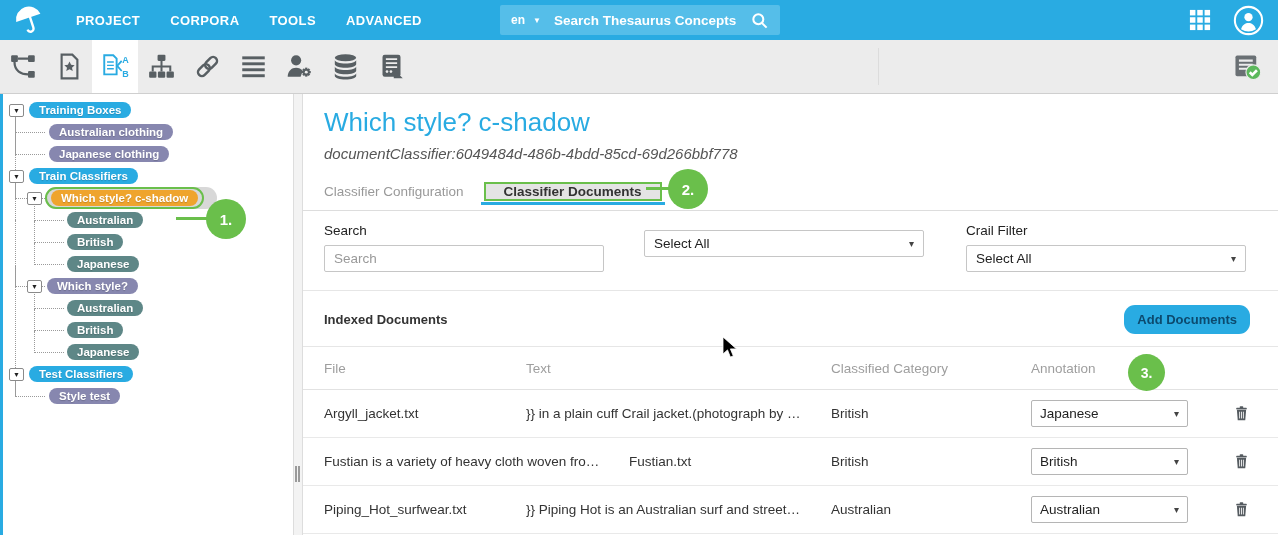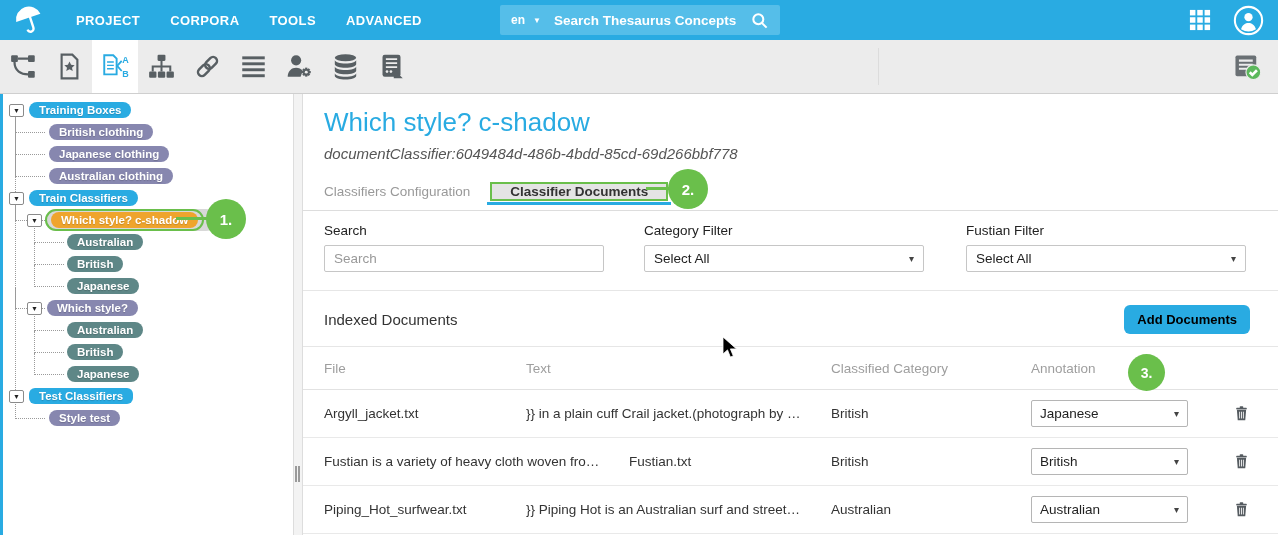--- a/index.html
+++ b/index.html
@@ -72,23 +72,23 @@
   .flabel { font-size:13.5px; color:#222; }
   .finput, .fselect { margin-top:7px; height:27px; border:1px solid #c6c6c6; border-radius:2px;
                       display:flex; align-items:center; padding:0 9px; font-size:13.5px; background:#fff; }
   .finput { color:#999; }
   .fselect { color:#222; justify-content:space-between; }
   .caret { font-size:10px; color:#444; }
 
   .sep { border-top:1px solid #e6e6e6; margin:18px -28px 0 -21px; }
 
   .head-row { display:flex; justify-content:space-between; align-items:center; margin-top:14px; }
-  .section-title { font-size:15px; color:#333; font-weight:400; }
-  .add-btn { background:#29abe2; color:#000000; font-size:13px; font-weight:bold; padding:7px 13px;
-             border-radius:6px; cursor:default; }
+  .section-title { font-size:13px; color:#333; font-weight:700; }
+  .add-btn { background:#29abe2; color:#0c4a6e; font-size:13px; font-weight:bold; padding:7px 13px;
+             border-radius:11px; cursor:default; }
 
   .thead { display:flex; align-items:center; height:44px; border-top:1px solid #e6e6e6; border-bottom:1px solid #e2e2e2;
            color:#9e9e9e; font-size:13.5px; margin:12px -28px 0 -21px; padding:0 28px 0 21px; }
   .doc-row { display:flex; align-items:center; height:48px; border-bottom:1px solid #e9e9e9;
              margin:0 -28px; padding:0 28px 0 21px; font-size:13.5px; color:#333; margin-left:-21px; }
   .c-file { width:202px; padding-right:10px; white-space:nowrap; overflow:hidden; }
   .c-text { width:305px; padding-right:10px; white-space:nowrap; overflow:hidden; }
   .c-cat  { width:200px; white-space:nowrap; }
   .c-ann  { width:177px; }
   .c-del  { flex:1; display:flex; justify-content:flex-end; }
@@ -258,29 +258,25 @@
   <div class="tree-panel">
     <span class="root-line"></span>
     <span class="vline-patch"></span>
     <div id="tree">
         <div class="tree-row">
           <span class="arrow-box" style="margin-left: 6px;">▼</span>
           <span class="pill" style="background: rgb(41, 171, 226); margin-left: 5px;">Training Boxes</span>
         </div>
         <div class="tree-row">
           <span class="tconn l1"></span>
-          <span class="pill" style="background: rgb(135, 135, 175); margin-left: 46px;">British clothing</span>
+          <span class="pill" style="background: rgb(135, 135, 175); margin-left: 46px;">Australian clothing</span>
         </div>
         <div class="tree-row">
           <span class="tconn l1"></span>
           <span class="pill" style="background: rgb(135, 135, 175); margin-left: 46px;">Japanese clothing</span>
-        </div>
-        <div class="tree-row">
-          <span class="tconn l1"></span>
-          <span class="pill" style="background: rgb(135, 135, 175); margin-left: 46px;">Australian clothing</span>
         </div>
         <div class="tree-row">
           <span class="arrow-box" style="margin-left: 6px;">▼</span>
           <span class="pill" style="background: rgb(41, 171, 226); margin-left: 5px;">Train Classifiers</span>
         </div>
         <div class="tree-row">
           <span class="tconn l1"></span>
           <span class="arrow-box" style="margin-left: 24px;">▼</span>
           <span class="sel-back">
             <span class="hl-ellipse">
@@ -312,56 +308,55 @@
         <div class="tree-row">
           <span class="tconn l2"></span>
           <span class="pill" style="background: rgb(94, 135, 135); margin-left: 64px;">British</span>
         </div>
         <div class="tree-row">
           <span class="tconn l2"></span>
           <span class="pill" style="background: rgb(94, 135, 135); margin-left: 64px;">Japanese</span>
         </div>
         <div class="tree-row">
           <span class="arrow-box" style="margin-left: 6px;">▼</span>
-          <span class="pill" style="background: rgb(41, 171, 226); margin-left: 5px; border-radius: 6px;">Test Classifiers</span>
+          <span class="pill" style="background: rgb(41, 171, 226); margin-left: 5px;">Test Classifiers</span>
         </div>
         <div class="tree-row">
           <span class="tconn l1"></span>
           <span class="pill" style="background: rgb(135, 135, 175); margin-left: 46px;">Style test</span>
         </div>
       </div>
   </div>
 
   <div class="splitter">
     <span class="grip"></span>
   </div>
 
   <div class="main">
     <div class="page-title">Which style? c-shadow</div>
     <div class="subtitle">documentClassifier:6049484d-486b-4bdd-85cd-69d266bbf778</div>
 
     <div class="tabs-row">
-      <div class="tab">Classifiers Configuration</div>
+      <div class="tab">Classifier Configuration</div>
       <div class="tab active">Classifier Documents</div>
     </div>
 
     <div class="filters">
       <div class="fcol">
         <div class="flabel">Search</div>
         <div class="finput">Search</div>
       </div>
       <div class="fcol f2">
-        <div class="flabel">Category Filter</div>
         <div class="fselect">
           <span>Select All</span>
           <span class="caret">▾</span>
         </div>
       </div>
       <div class="fcol f3">
-        <div class="flabel">Fustian Filter</div>
+        <div class="flabel">Crail Filter</div>
         <div class="fselect">
           <span>Select All</span>
           <span class="caret">▾</span>
         </div>
       </div>
     </div>
 
     <div class="sep"></div>
 
     <div class="head-row">

